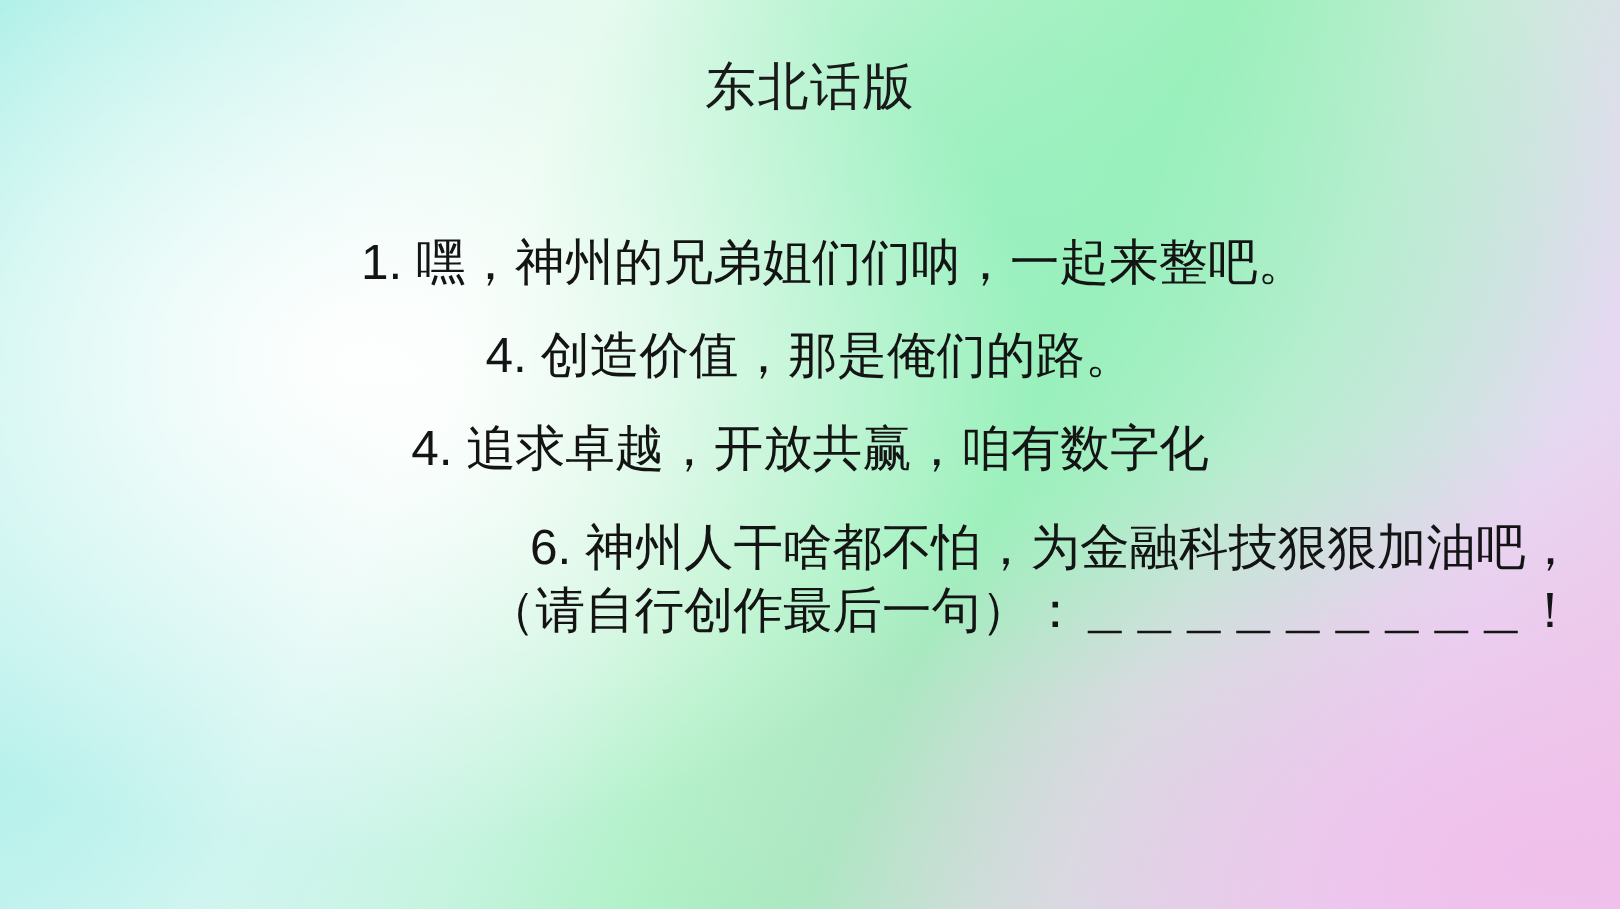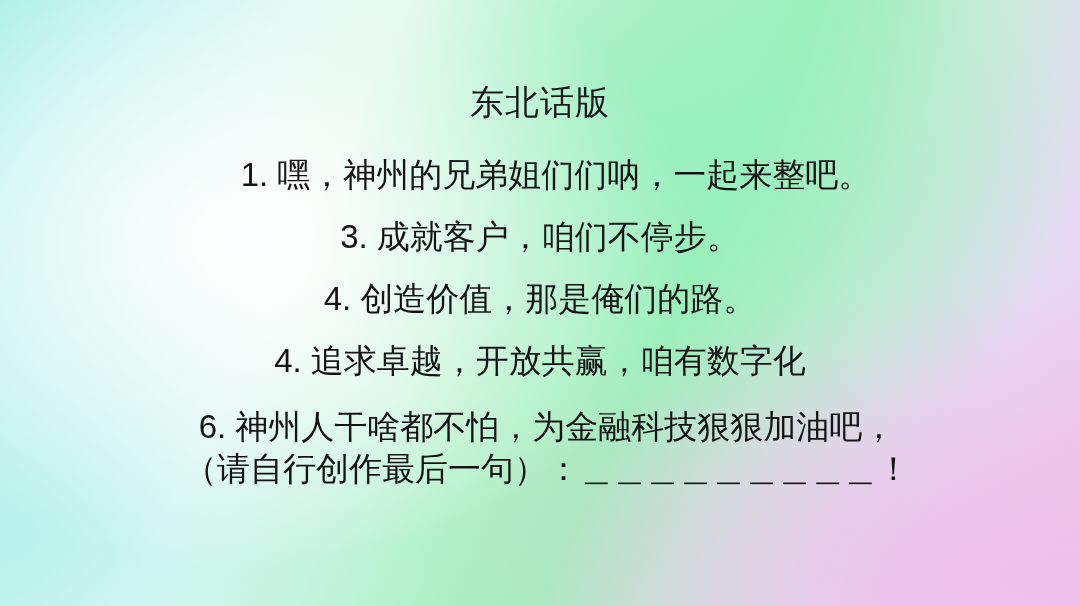--- a/index.html
+++ b/index.html
@@ -28,56 +28,54 @@
   .title {
     position: absolute;
     top: 38px;
     left: 0;
     width: 100%;
     text-align: center;
     font-size: 34px;
     color: #1a1a1a;
     letter-spacing: 1px;
     line-height: 1.2;
-    margin-top: 44px;
   }
   .lines {
     position: absolute;
     top: 158px;
     left: 0;
     width: 100%;
   }
   .line {
     text-align: center;
     font-size: 33px;
     color: #141414;
     line-height: 1.0;
     padding: 0 40px;
     box-sizing: border-box;
     margin-bottom: 29px;
     white-space: pre-wrap;
   }
   .line-1 { font-size: 33px; margin-left: 32px; }
   .line-6 {
-    text-align: center;
+    text-align: right;
     padding-left: 44px;
     padding-right: 30px;
     line-height: 1.28;
     margin-bottom: 0;
   }
 </style>
 </head>
 <body>
 
 <div class="slide">
 
   <div class="title">东北话版</div>
 
   <div class="lines">
     <div class="line line-1">1. 嘿，神州的兄弟姐们们呐，一起来整吧。</div>
-    <div class="line line-3">3. 成就客户，咱们不停步。</div>
     <div class="line line-4">4. 创造价值，那是俺们的路。</div>
     <div class="line line-5">4. 追求卓越，开放共赢，咱有数字化</div>
     <div class="line line-6">6. 神州人干啥都不怕，为金融科技狠狠加油吧，
 （请自行创作最后一句）：＿＿＿＿＿＿＿＿＿！</div>
   </div>
 
 </div>
 
 </body></html>

